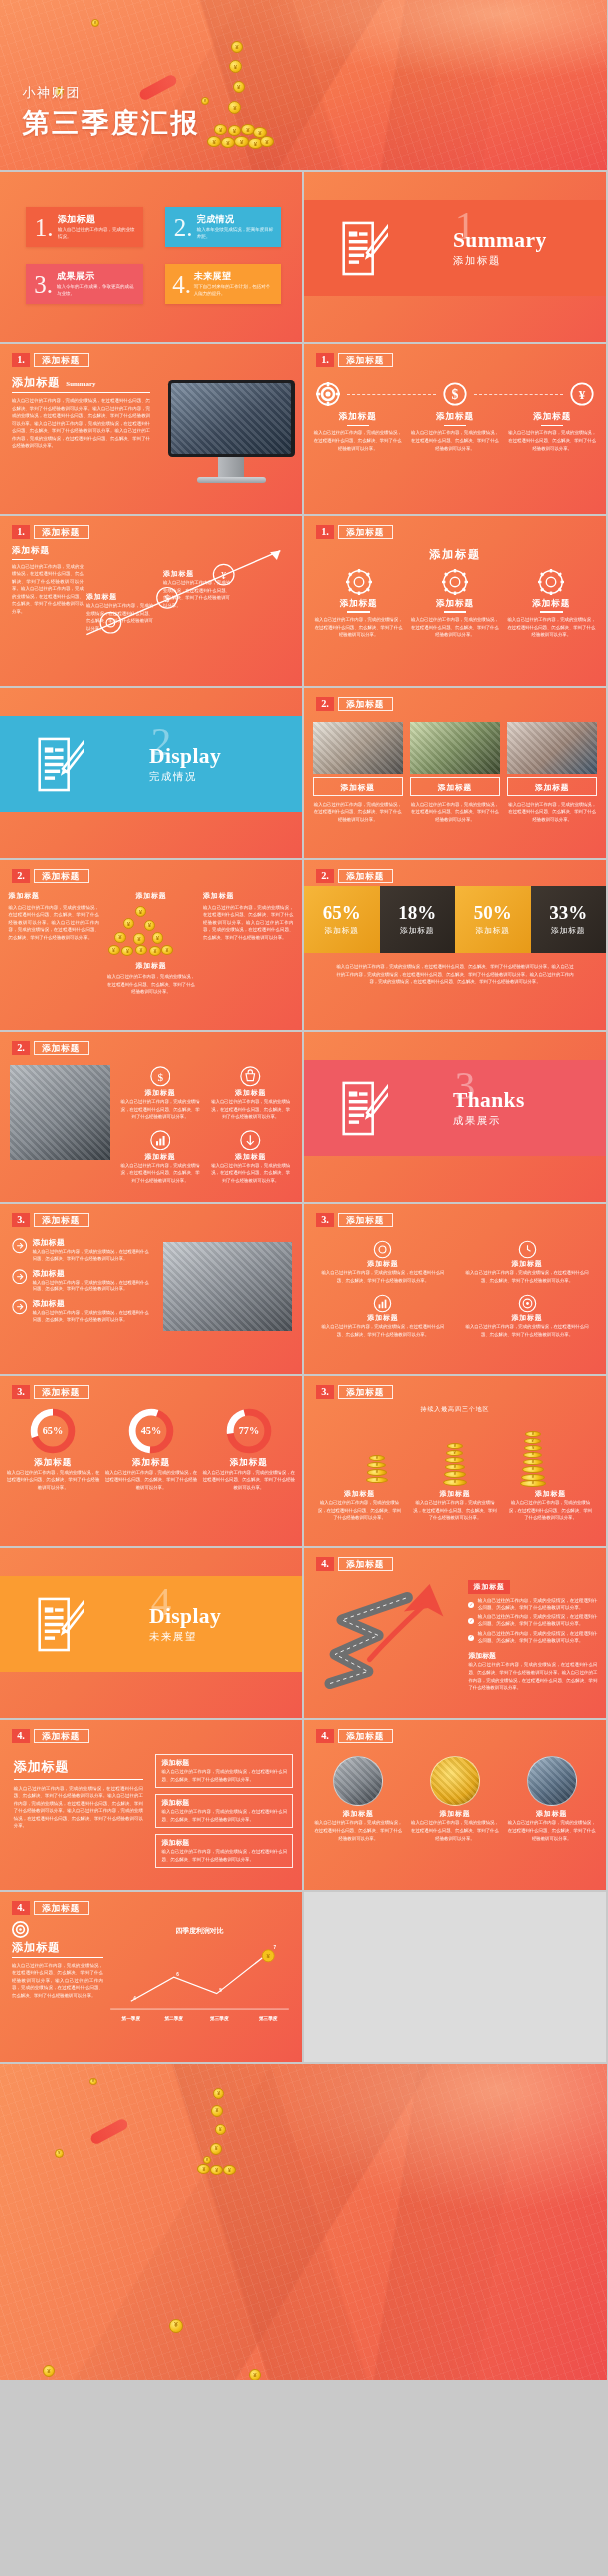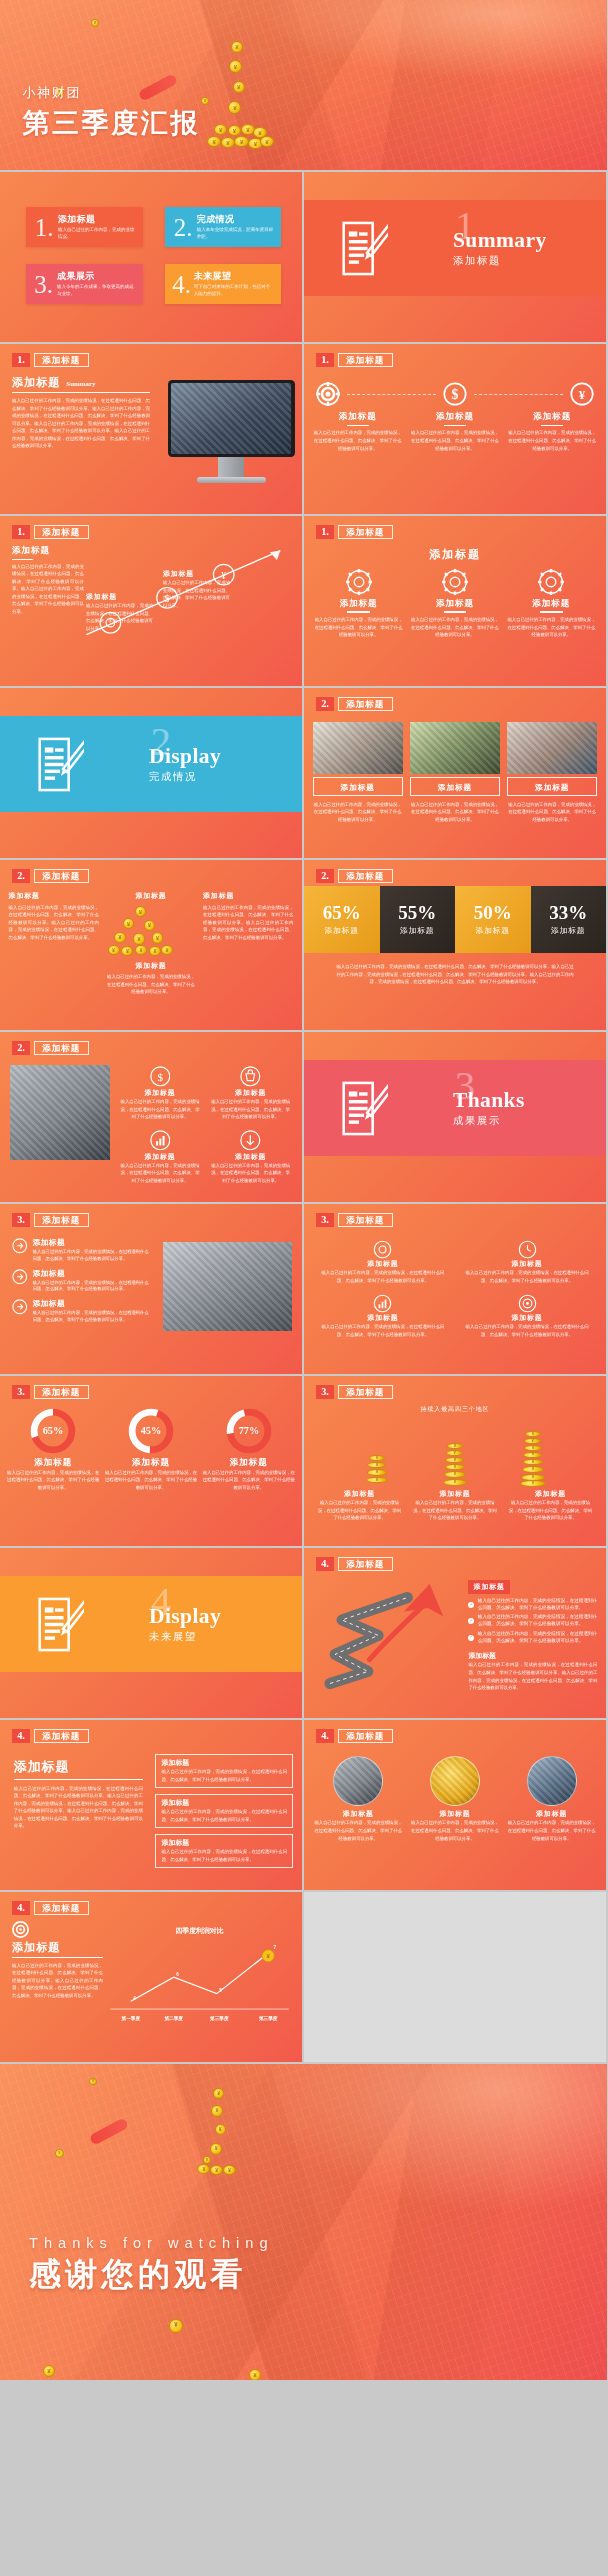--- a/index.html
+++ b/index.html
@@ -489,21 +489,21 @@
     <div class="pg-head">
       <div class="pg-no">2.</div>
       <div class="pg-title">添加标题</div>
     </div>
     <div style="position:absolute;left:0;right:0;top:26px;display:grid;grid-template-columns:1fr 1fr 1fr 1fr;">
       <div class="pct-cell" style="background:linear-gradient(135deg,#f6b63a,#e79a18);">
         <div class="pct-n">65%</div>
         <div class="pct-l">添加标题</div>
       </div>
       <div class="pct-cell" style="background:linear-gradient(135deg,#3f3730,#2a241f);">
-        <div class="pct-n">55%</div>
+        <div class="pct-n">18%</div>
         <div class="pct-l">添加标题</div>
       </div>
       <div class="pct-cell" style="background:linear-gradient(135deg,#f6b63a,#e79a18);">
         <div class="pct-n">50%</div>
         <div class="pct-l">添加标题</div>
       </div>
       <div class="pct-cell" style="background:linear-gradient(135deg,#3f3730,#2a241f);">
         <div class="pct-n">33%</div>
         <div class="pct-l">添加标题</div>
       </div>
@@ -925,20 +925,16 @@
     <div class="coin" style="left:249px;top:305px;width:12px;height:12px;font-size:6px;">¥</div>
     <div style="position:absolute;left:194px;top:24px;width:52px;height:95px;">
       <div class="coin" style="left:19px;top:0;width:11.2px;height:11.2px;font-size:5.2px;">¥</div>
       <div class="coin" style="left:17px;top:17px;width:12px;height:12px;font-size:5.2px;">¥</div>
       <div class="coin" style="left:20.6px;top:36px;width:11.2px;height:11.2px;font-size:5.2px;">¥</div>
       <div class="coin" style="left:16.3px;top:55px;width:12px;height:12px;font-size:5.2px;">¥</div>
       <div class="coin" style="left:3.4px;top:76px;width:13px;height:10.3px;font-size:5.2px;">¥</div>
       <div class="coin" style="left:16.3px;top:77px;width:13px;height:10.3px;font-size:5.2px;">¥</div>
       <div class="coin" style="left:29px;top:77px;width:13px;height:10.3px;font-size:5.2px;">¥</div>
     </div>
-    <div class="thanks-wrap">
-      <div class="thanks-en">Thanks for watching</div>
-      <div class="thanks-cn">感谢您的观看</div>
-    </div>
   </div>
 
 </div>
 
 
 </body></html>

